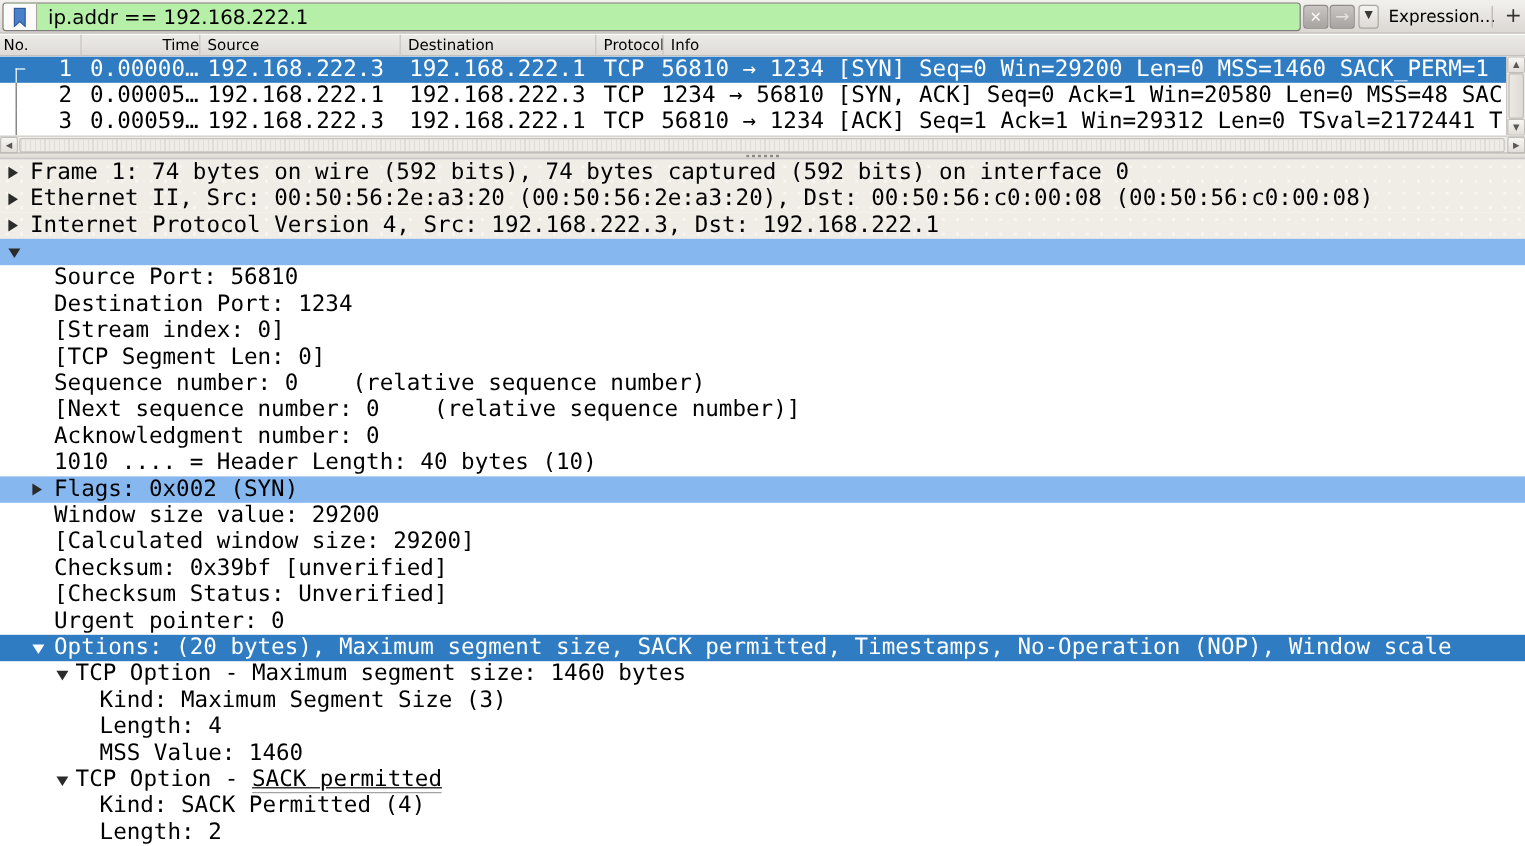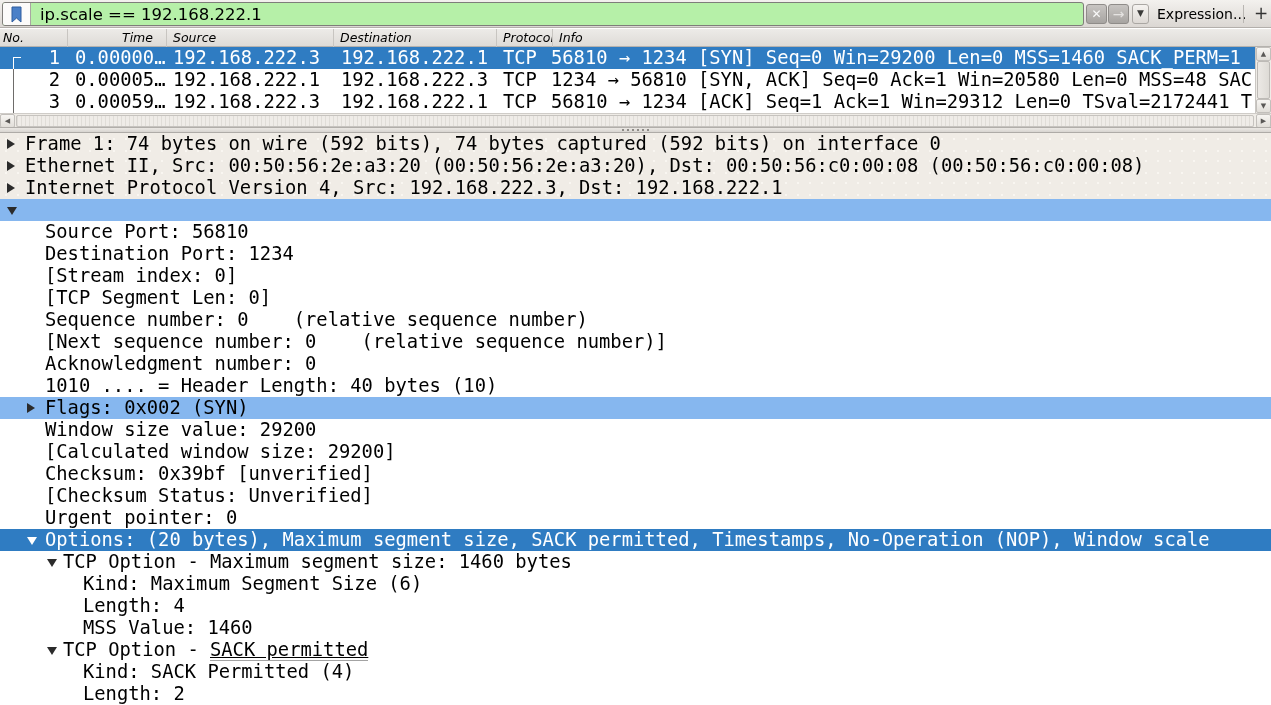--- a/index.html
+++ b/index.html
@@ -29,21 +29,21 @@
   .fexpr { position:absolute; left:1157px; top:0; height:28px; line-height:28px; font-size:14px; }
   .fsep { position:absolute; left:1243px; top:5px; width:1px; height:18px; background:#b9b6b2; }
   .fadd { position:absolute; left:1251px; top:0; width:20px; height:28px; text-align:center;
     line-height:26px; font-size:17px; color:#333; }
 
   
   .phdr { position:absolute; left:0; top:29px; width:1271px; height:18px;
     background:linear-gradient(#edebe8,#dedbd7); border-bottom:1px solid #b5b2ae;
     font-size:12.5px; }
   .phc { position:absolute; top:0; height:18px; border-right:1px solid #c8c5c1;
-    padding:1px 13px 0 6px; white-space:nowrap; overflow:hidden;font-style:italic; }
+    padding:1px 0 0 6px; white-space:nowrap; overflow:hidden; }
   .ph-no    { left:0;    width:68px; padding-left:3px; }
   .ph-time  { left:68px;  width:99px;text-align:right; }
   .ph-src   { left:167px; width:167px; }
   .ph-dst   { left:334px; width:163px; }
   .ph-proto { left:497px; width:56px; }
   .ph-info  { left:553px; width:702px; border-right:none; }
 
   
   .prows { position:absolute; left:0; top:47px; width:1255px; height:66px; overflow:hidden;
     background:#fff; font-family:"DejaVu Sans Mono","Liberation Mono",monospace;
@@ -106,21 +106,21 @@
 </head>
 <body style="--sel: #2f7cc2; --lblue: #86b7ef; --green: #b6f0a8;">
 
 <div class="filterbar">
   <div class="fentry">
     <div class="fbookmark">
       <svg width="15" height="17" viewBox="0 0 15 17">
         <path d="M3 1 h9 v15 l-4.5 -4 l-4.5 4 z" fill="#4a80c8" stroke="#2f5d9e" stroke-width="1"></path>
       </svg>
     </div>
-    <span class="ftext">ip.scale == 192.168.222.1</span>
+    <span class="ftext">ip.addr == 192.168.222.1</span>
   </div>
   <div class="fbtn fclear">✕</div>
   <div class="fbtn fapply">→</div>
   <div class="fdrop">▼</div>
   <div class="fexpr">Expression...</div>
   <div class="fsep"></div>
   <div class="fadd">+</div>
 </div>
 
 <div class="phdr">
@@ -239,21 +239,21 @@
     </div>
     <div class="drow strong">
       <span class="dexp down l1"></span>
       <span class="dtxt l1">Options: (20 bytes), Maximum segment size, SACK permitted, Timestamps, No-Operation (NOP), Window scale</span>
     </div>
     <div class="drow white">
       <span class="dexp down l2"></span>
       <span class="dtxt l2">TCP Option - Maximum segment size: 1460 bytes</span>
     </div>
     <div class="drow white">
-      <span class="dtxt l3">Kind: Maximum Segment Size (6)</span>
+      <span class="dtxt l3">Kind: Maximum Segment Size (3)</span>
     </div>
     <div class="drow white">
       <span class="dtxt l3">Length: 4</span>
     </div>
     <div class="drow white">
       <span class="dtxt l3">MSS Value: 1460</span>
     </div>
     <div class="drow white">
       <span class="dexp down l2"></span>
       <span class="dtxt l2">TCP Option - <span class="flink">SACK permitted</span></span>

